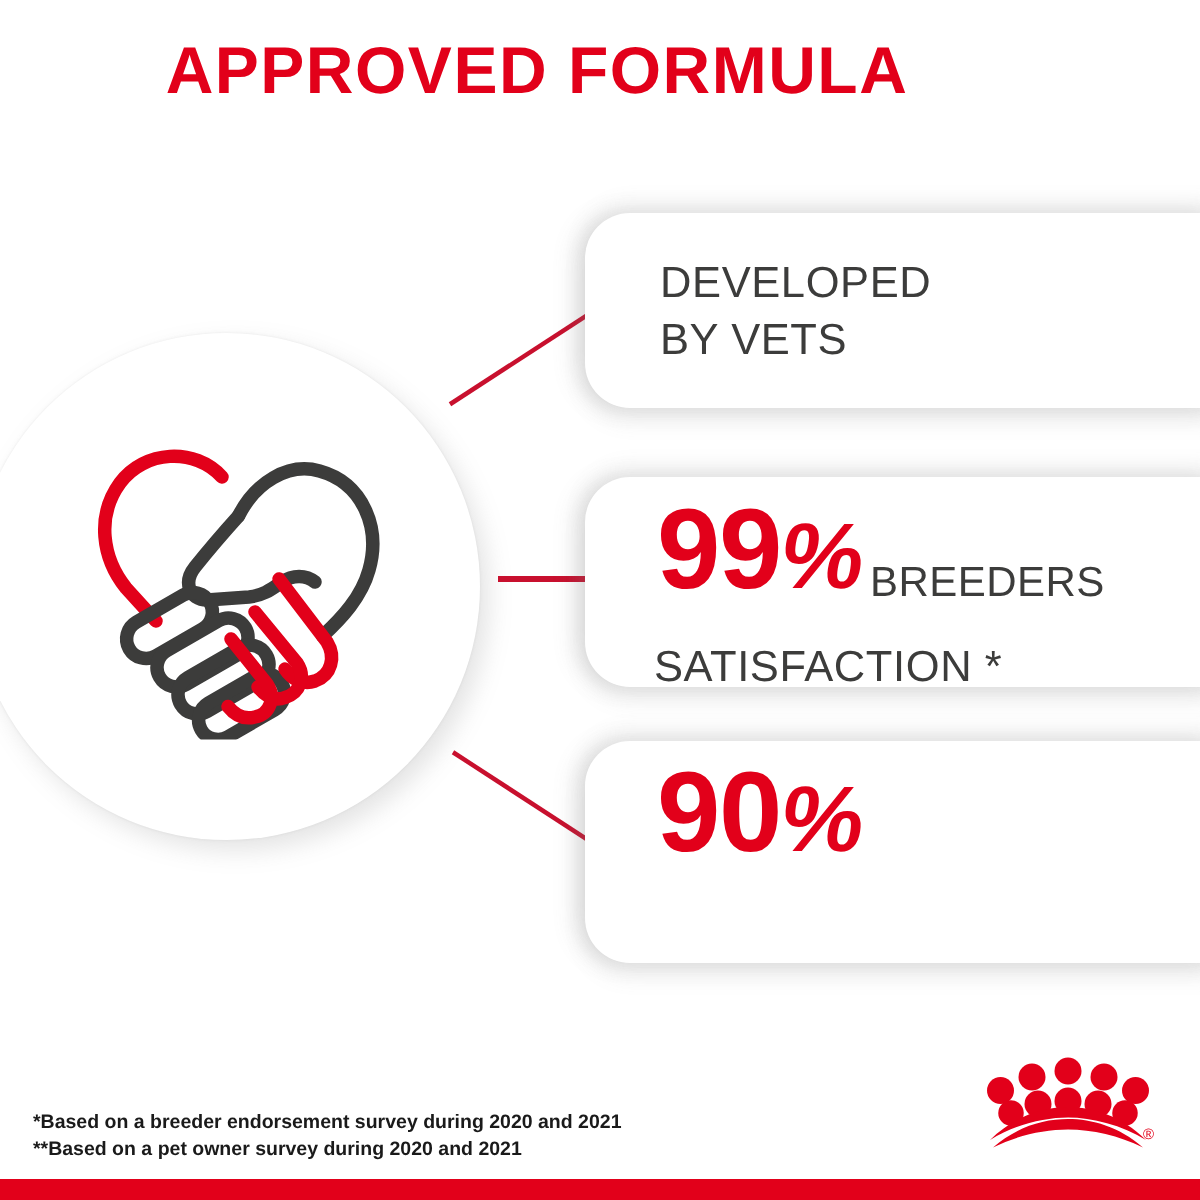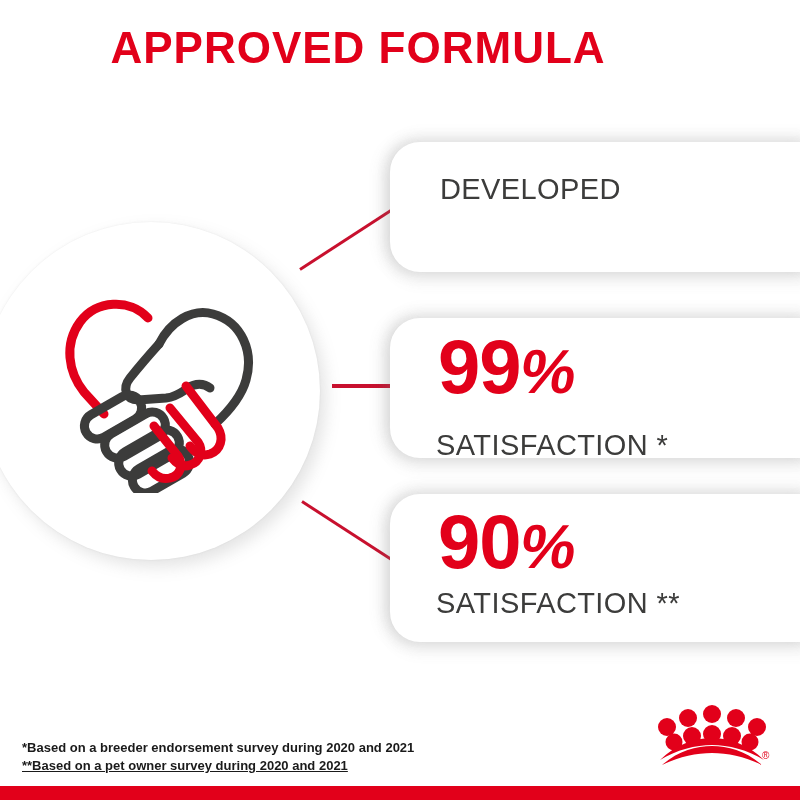--- a/index.html
+++ b/index.html
@@ -176,21 +176,21 @@
     position: absolute;
     left: 22px;
     color: #1A1A1A;
     font-size: 13px;
     font-weight: bold;
     letter-spacing: 0px;
     white-space: nowrap;
     font-stretch: condensed;
   }
   #footnote-1 { top: 740px; text-align: right; }
-  #footnote-2 { top: 758px; text-decoration: underline; }
+  #footnote-2 { top: 758px; }
 
   
   #brand-logo {
     position: absolute;
     left: 648px;
     top: 700px;
     width: 130px;
     height: 70px;
   }
 
@@ -236,28 +236,29 @@
       </g>
     </svg>
   </div>
 
   <div class="connector" id="connector-1"></div>
   <div class="connector" id="connector-2"></div>
   <div class="connector" id="connector-3"></div>
 
   <div class="card" id="card-1"></div>
   <div class="plain-line" id="dev-line-1">DEVELOPED</div>
+  <div class="plain-line" id="dev-line-2">BY VETS</div>
 
   <div class="card" id="card-2"></div>
   <div class="pct" id="pct-99"><span>99</span><span class="sym">%</span></div>
+  <div class="side-label" id="breeders-label">BREEDERS</div>
   <div class="sat-line" id="sat-1">SATISFACTION *</div>
 
   <div class="card" id="card-3"></div>
   <div class="pct" id="pct-90"><span>90</span><span class="sym">%</span></div>
-  <div class="sat-line" id="sat-2">SATISFACTION **</div>
 
   <div class="footnote" id="footnote-1">*Based on a breeder endorsement survey during 2020 and 2021</div>
   <div class="footnote" id="footnote-2">**Based on a pet owner survey during 2020 and 2021</div>
 
   <div id="brand-logo">
     <svg viewBox="0 0 130 70" width="130" height="70" xmlns="http://www.w3.org/2000/svg">
       <g fill="#E2001A">
 
         <circle cx="40" cy="18" r="9"></circle>
         <circle cx="64" cy="14" r="9"></circle>

